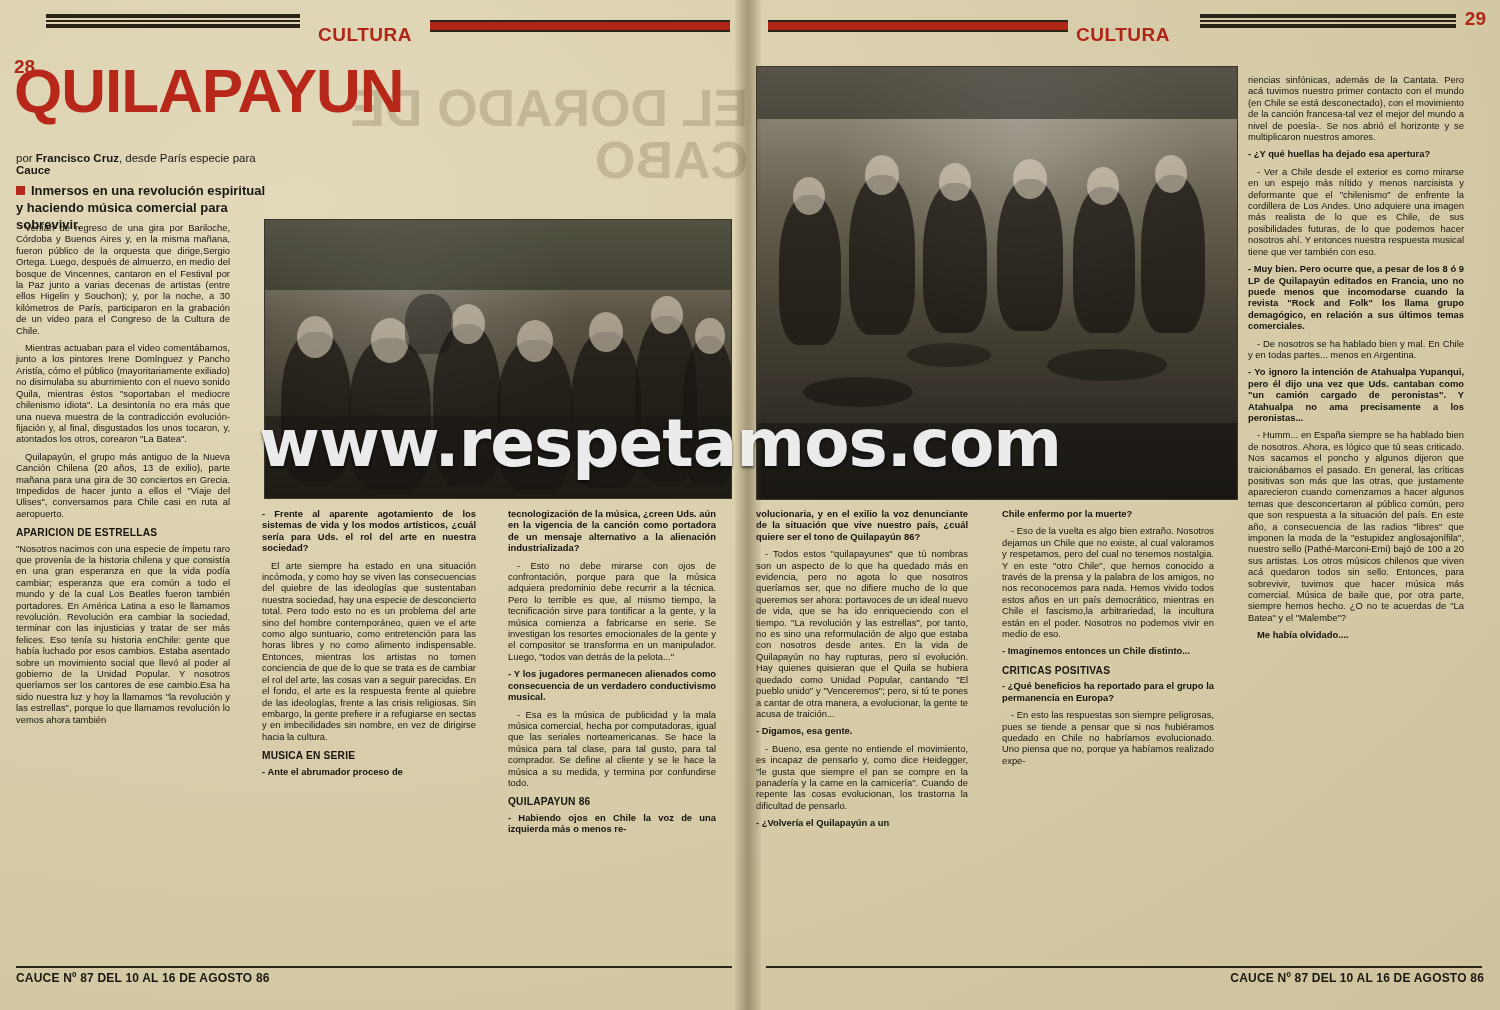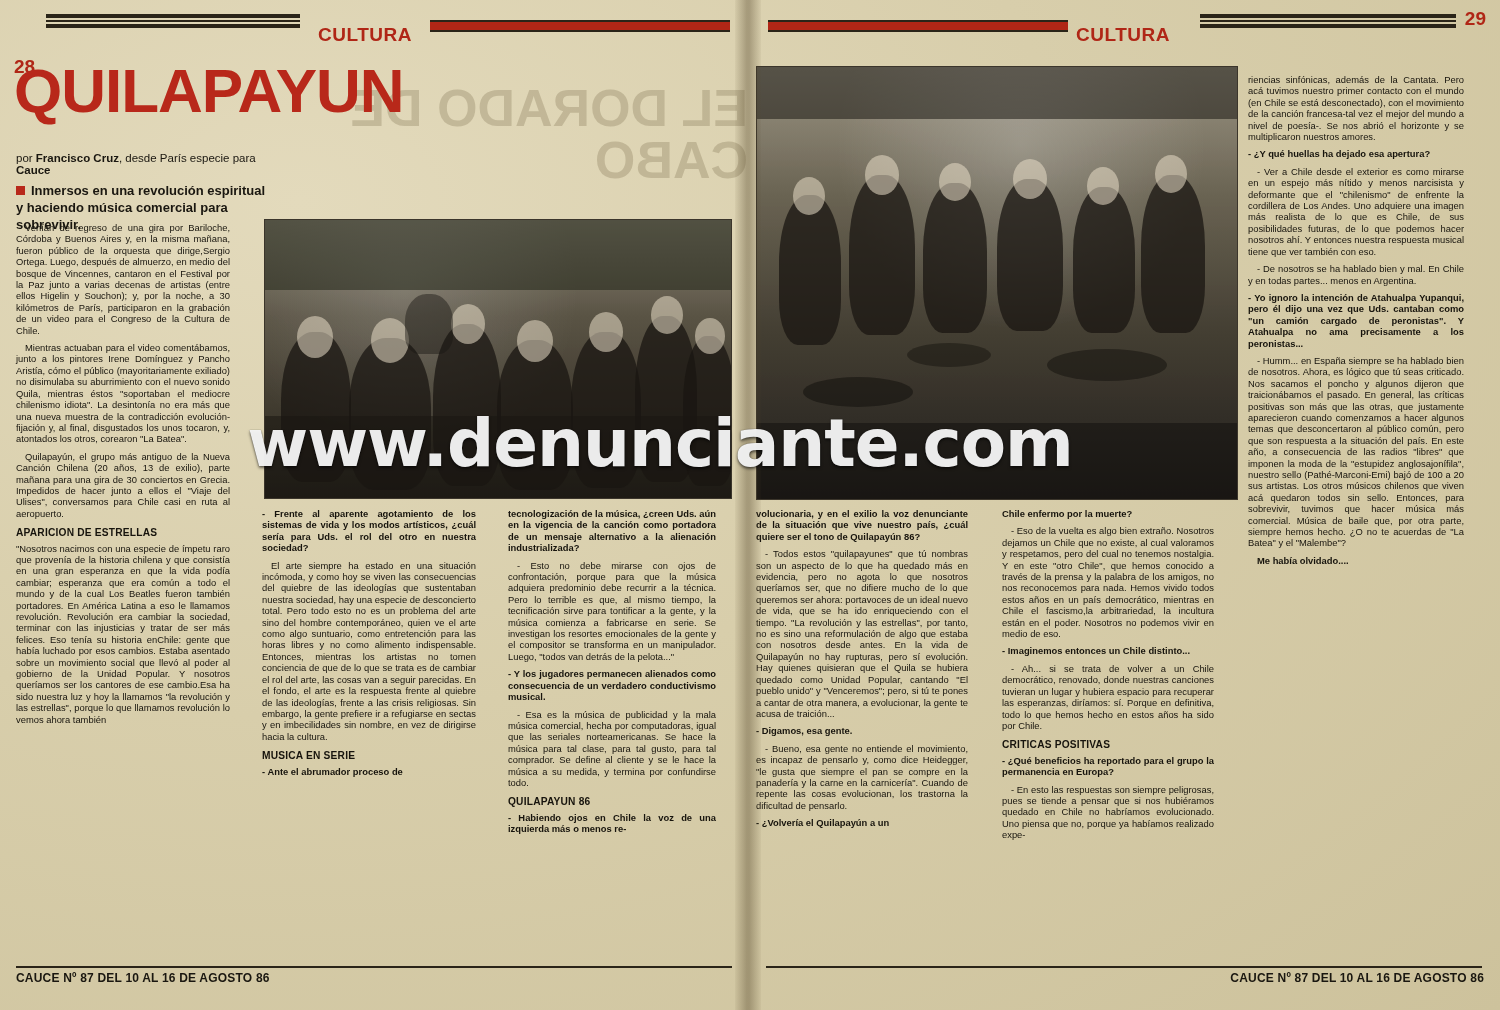--- a/index.html
+++ b/index.html
@@ -170,21 +170,21 @@
 
     <div class="col" style="left:16px;top:222px;width:230px;height:740px;">
       <p>Venían de regreso de una gira por Bariloche, Córdoba y Buenos Aires y, en la misma mañana, fueron público de la orquesta que dirige,Sergio Ortega. Luego, después de almuerzo, en medio del bosque de Vincennes, cantaron en el Festival por la Paz junto a varias decenas de artistas (entre ellos Higelin y Souchon); y, por la noche, a 30 kilómetros de París, participaron en la grabación de un video para el Congreso de la Cultura de Chile.</p>
       <p>Mientras actuaban para el video comentábamos, junto a los pintores Irene Domínguez y Pancho Aristía, cómo el público (mayoritariamente exiliado) no disimulaba su aburrimiento con el nuevo sonido Quila, mientras éstos "soportaban el mediocre chilenismo idiota". La desintonía no era más que una nueva muestra de la contradicción evolución-fijación y, al final, disgustados los unos tocaron, y, atontados los otros, corearon "La Batea".</p>
       <p>Quilapayún, el grupo más antiguo de la Nueva Canción Chilena (20 años, 13 de exilio), parte mañana para una gira de 30 conciertos en Grecia. Impedidos de hacer junto a ellos el "Viaje del Ulises", conversamos para Chile casi en ruta al aeropuerto.</p>
       <h3>APARICION DE ESTRELLAS</h3>
       <p class="noind">"Nosotros nacimos con una especie de ímpetu raro que provenía de la historia chilena y que consistía en una gran esperanza en que la vida podía cambiar; esperanza que era común a todo el mundo y de la cual Los Beatles fueron también portadores. En América Latina a eso le llamamos revolución. Revolución era cambiar la sociedad, terminar con las injusticias y tratar de ser más felices. Eso tenía su historia enChile: gente que había luchado por esos cambios. Estaba asentado sobre un movimiento social que llevó al poder al gobierno de la Unidad Popular. Y nosotros queríamos ser los cantores de ese cambio.Esa ha sido nuestra luz y hoy la llamamos "la revolución y las estrellas", porque lo que llamamos revolución lo vemos ahora también</p>
     </div>
 
     <div class="col" style="left:262px;top:508px;width:230px;height:455px;">
-      <p class="q noind">- Frente al aparente agotamiento de los sistemas de vida y los modos artísticos, ¿cuál sería para Uds. el rol del otro en nuestra sociedad?</p>
+      <p class="q noind">- Frente al aparente agotamiento de los sistemas de vida y los modos artísticos, ¿cuál sería para Uds. el rol del arte en nuestra sociedad?</p>
       <p>El arte siempre ha estado en una situación incómoda, y como hoy se viven las consecuencias del quiebre de las ideologías que sustentaban nuestra sociedad, hay una especie de desconcierto total. Pero todo esto no es un problema del arte sino del hombre contemporáneo, quien ve el arte como algo suntuario, como entretención para las horas libres y no como alimento indispensable. Entonces, mientras los artistas no tomen conciencia de que de lo que se trata es de cambiar el rol del arte, las cosas van a seguir parecidas. En el fondo, el arte es la respuesta frente al quiebre de las ideologías, frente a las crisis religiosas. Sin embargo, la gente prefiere ir a refugiarse en sectas y en imbecilidades sin nombre, en vez de dirigirse hacia la cultura.</p>
       <h3>MUSICA EN SERIE</h3>
       <p class="q noind">- Ante el abrumador proceso de</p>
     </div>
 
     <div class="col" style="left:508px;top:508px;width:224px;height:455px;">
       <p class="q noind">tecnologización de la música, ¿creen Uds. aún en la vigencia de la canción como portadora de un mensaje alternativo a la alienación industrializada?</p>
       <p>- Esto no debe mirarse con ojos de confrontación, porque para que la música adquiera predominio debe recurrir a la técnica. Pero lo terrible es que, al mismo tiempo, la tecnificación sirve para tontificar a la gente, y la música comienza a fabricarse en serie. Se investigan los resortes emocionales de la gente y el compositor se transforma en un manipulador. Luego, "todos van detrás de la pelota..."</p>
       <p class="q noind">- Y los jugadores permanecen alienados como consecuencia de un verdadero conductivismo musical.</p>
       <p>- Esa es la música de publicidad y la mala música comercial, hecha por computadoras, igual que las seriales norteamericanas. Se hace la música para tal clase, para tal gusto, para tal comprador. Se define al cliente y se le hace la música a su medida, y termina por confundirse todo.</p>
@@ -233,36 +233,36 @@
       <p>- Todos estos "quilapayunes" que tú nombras son un aspecto de lo que ha quedado más en evidencia, pero no agota lo que nosotros queríamos ser, que no difiere mucho de lo que queremos ser ahora: portavoces de un ideal nuevo de vida, que se ha ido enriqueciendo con el tiempo. "La revolución y las estrellas", por tanto, no es sino una reformulación de algo que estaba con nosotros desde antes. En la vida de Quilapayún no hay rupturas, pero sí evolución. Hay quienes quisieran que el Quila se hubiera quedado como Unidad Popular, cantando "El pueblo unido" y "Venceremos"; pero, si tú te pones a cantar de otra manera, a evolucionar, la gente te acusa de traición...</p>
       <p class="q noind">- Digamos, esa gente.</p>
       <p>- Bueno, esa gente no entiende el movimiento, es incapaz de pensarlo y, como dice Heidegger, "le gusta que siempre el pan se compre en la panadería y la carne en la carnicería". Cuando de repente las cosas evolucionan, los trastorna la dificultad de pensarlo.</p>
       <p class="q noind">- ¿Volvería el Quilapayún a un</p>
     </div>
 
     <div class="col" style="left:254px;top:508px;width:228px;height:455px;">
       <p class="q noind">Chile enfermo por la muerte?</p>
       <p>- Eso de la vuelta es algo bien extraño. Nosotros dejamos un Chile que no existe, al cual valoramos y respetamos, pero del cual no tenemos nostalgia. Y en este "otro Chile", que hemos conocido a través de la prensa y la palabra de los amigos, no nos reconocemos para nada. Hemos vivido todos estos años en un país democrático, mientras en Chile el fascismo,la arbitrariedad, la incultura están en el poder. Nosotros no podemos vivir en medio de eso.</p>
       <p class="q noind">- Imaginemos entonces un Chile distinto...</p>
-      <p>- Ah... si se trata de volver a un Chile democrático, renovado, donde nuestras canciones tuvieran un lugar y hubiera espacio para recuperar las esperanzas, diríamos: sí. Porque en definitiva, todo lo que hemos hecho en estos años ha sido por Chile.</p>
       <h3>CRITICAS POSITIVAS</h3>
       <p class="q noind">- ¿Qué beneficios ha reportado para el grupo la permanencia en Europa?</p>
       <p>- En esto las respuestas son siempre peligrosas, pues se tiende a pensar que si nos hubiéramos quedado en Chile no habríamos evolucionado. Uno piensa que no, porque ya habíamos realizado expe-</p>
     </div>
 
     <div class="col" style="left:500px;top:74px;width:232px;height:890px;">
       <p class="noind">riencias sinfónicas, además de la Cantata. Pero acá tuvimos nuestro primer contacto con el mundo (en Chile se está desconectado), con el movimiento de la canción francesa-tal vez el mejor del mundo a nivel de poesía-. Se nos abrió el horizonte y se multiplicaron nuestros amores.</p>
       <p class="q noind">- ¿Y qué huellas ha dejado esa apertura?</p>
       <p>- Ver a Chile desde el exterior es como mirarse en un espejo más nítido y menos narcisista y deformante que el "chilenismo" de enfrente la cordillera de Los Andes. Uno adquiere una imagen más realista de lo que es Chile, de sus posibilidades futuras, de lo que podemos hacer nosotros ahí. Y entonces nuestra respuesta musical tiene que ver también con eso.</p>
+      <p class="q noind">- Muy bien. Pero ocurre que, a pesar de los 8 ó 9 LP de Quilapayún editados en Francia, uno no puede menos que incomodarse cuando la revista "Rock and Folk" los llama grupo demagógico, en relación a sus últimos temas comerciales.</p>
       <p>- De nosotros se ha hablado bien y mal. En Chile y en todas partes... menos en Argentina.</p>
       <p class="q noind">- Yo ignoro la intención de Atahualpa Yupanqui, pero él dijo una vez que Uds. cantaban como "un camión cargado de peronistas". Y Atahualpa no ama precisamente a los peronistas...</p>
       <p>- Humm... en España siempre se ha hablado bien de nosotros. Ahora, es lógico que tú seas criticado. Nos sacamos el poncho y algunos dijeron que traicionábamos el pasado. En general, las críticas positivas son más que las otras, que justamente aparecieron cuando comenzamos a hacer algunos temas que desconcertaron al público común, pero que son respuesta a la situación del país. En este año, a consecuencia de las radios "libres" que imponen la moda de la "estupidez anglosajonífila", nuestro sello (Pathé-Marconi-Emi) bajó de 100 a 20 sus artistas. Los otros músicos chilenos que viven acá quedaron todos sin sello. Entonces, para sobrevivir, tuvimos que hacer música más comercial. Música de baile que, por otra parte, siempre hemos hecho. ¿O no te acuerdas de "La Batea" y el "Malembe"?</p>
       <p class="q">Me había olvidado....</p>
     </div>
 
     <div class="footer-rule" style="left:18px;top:966px;width:716px;"></div>
     <div class="footer" style="right:16px;top:971px;">CAUCE Nº 87 DEL 10 AL 16  DE AGOSTO 86</div>
   </div>
 
   <div class="spine"></div>
 
-  <div class="watermark">www.denunciante.com</div>
+  <div class="watermark">www.respetamos.com</div>
 </div>
 
 </body></html>

